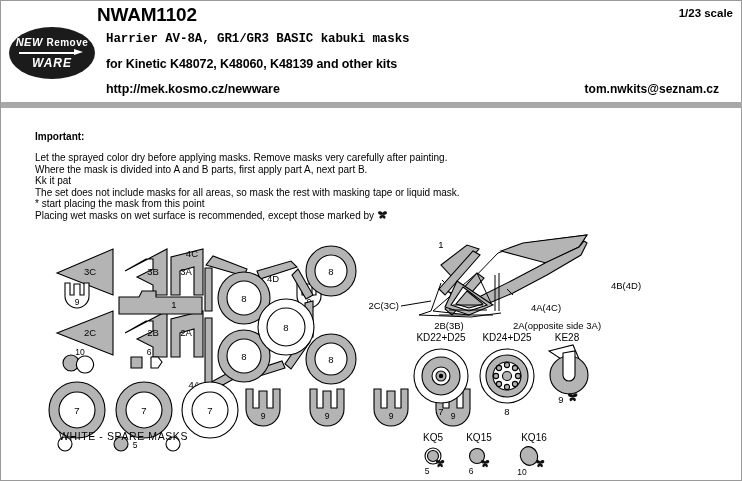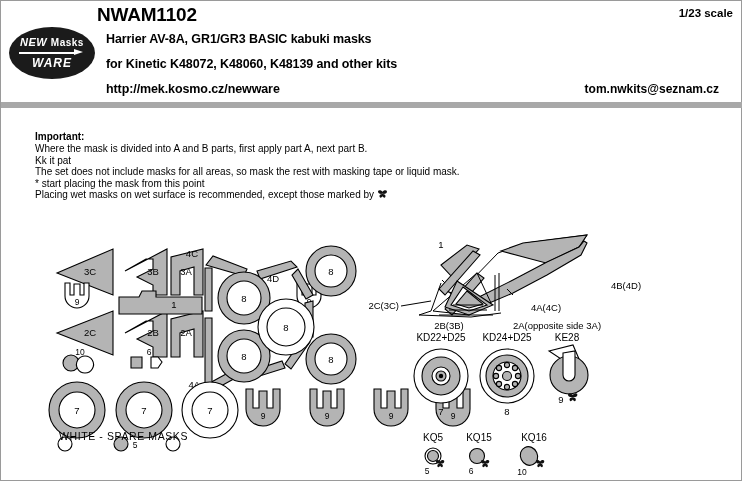--- a/index.html
+++ b/index.html
@@ -30,29 +30,29 @@
   .logo .l1 .sm{font-weight:bold;font-style:normal;font-size:10px;}
   .logo .arrow{position:relative;width:66px;height:7px;margin:1px 0;}
   .logo .arrow .bar{position:absolute;left:0;top:3px;width:58px;height:1.5px;background:#fff;}
   .logo .arrow .tip{position:absolute;left:55px;top:0px;width:0;height:0;
     border-top:3.5px solid transparent;border-bottom:3.5px solid transparent;border-left:9px solid #fff;}
   .logo .l2{color:#fff;font-size:12px;font-weight:bold;font-style:italic;letter-spacing:1px;line-height:12px;}
 
   .code{position:absolute;left:96px;top:3px;font-size:19px;font-weight:bold;letter-spacing:-.2px;}
   .scale{position:absolute;right:10px;top:6px;font-size:11.5px;font-weight:bold;}
   .titleline{position:absolute;left:105px;font-size:12.5px;font-weight:bold;letter-spacing:-.1px;white-space:nowrap;}
-  .t1{top:31px;}
+  .t1{top:31px;font-family:Liberation Mono, monospace;}
   .t2{top:56px;}
   .t3{top:81px;}
   .email{position:absolute;right:24px;top:81px;font-size:12px;font-weight:bold;}
   .rule{position:absolute;left:0;top:101px;width:742px;height:6px;background:#a8a8a8;}
 
   
   .imp{position:absolute;left:34px;top:130px;}
-  .imp .h{font-size:10px;font-weight:bold;margin-bottom:1px;}
+  .imp .h{font-size:10px;font-weight:bold;margin-bottom:10px;}
   .imp .r{font-size:10px;line-height:11.6px;white-space:nowrap;}
   .bfly{display:inline-block;width:11px;height:10px;vertical-align:-1px;}
 
   
   .diag{position:absolute;left:0;top:222px;width:742px;height:259px;}
   svg{display:block;}
   .gy{fill:#b4b4b4;stroke:#000;stroke-width:1.1;}
   .wh{fill:#ffffff;stroke:#000;stroke-width:1.1;}
   .ln{fill:none;stroke:#000;stroke-width:1;}
   .lbl{font-family:"Liberation Sans",sans-serif;font-size:9.5px;fill:#000;}
@@ -63,40 +63,41 @@
 </head>
 <body>
 
 <div id="sheet">
 
   <div class="hdr">
 
     <div class="logo">
       <div class="l1">
         <span>NEW</span>
-        <span class="sm">Masks</span>
+        <span class="sm">Remove</span>
       </div>
       <div class="arrow">
         <span class="bar"></span>
           <span class="tip"></span>
       </div>
       <div class="l2">WARE</div>
     </div>
 
     <div class="code">NWAM1102</div>
     <div class="scale">1/23 scale</div>
     <div class="titleline t1">Harrier AV-8A, GR1/GR3 BASIC kabuki masks</div>
     <div class="titleline t2">for Kinetic K48072, K48060, K48139 and other kits</div>
     <div class="titleline t3">http://mek.kosmo.cz/newware</div>
     <div class="email">tom.nwkits@seznam.cz</div>
     <div class="rule"></div>
   </div>
 
   <div class="imp">
     <div class="h">Important:</div>
+    <div class="r">Let the sprayed color dry before applying masks. Remove masks very carefully after painting.</div>
     <div class="r">Where the mask is divided into A and B parts, first apply part A, next part B.</div>
     <div class="r">Kk it pat</div>
     <div class="r">The set does not include masks for all areas, so mask the rest with masking tape or liquid mask.</div>
     <div class="r">* start placing the mask from this point</div>
     <div class="r">
       <span>Placing wet masks on wet surface is recommended, except those marked by</span>
       <svg class="bfly" viewBox="0 0 12 11">
         <path d="M6 1 L6 10 M6 3 C3.5 0.2 0.4 1.2 1.2 3.6 C1.8 5.4 4.2 5.6 6 5.2 Z
                  M6 3 C8.5 0.2 11.6 1.2 10.8 3.6 C10.2 5.4 7.8 5.6 6 5.2 Z
                  M6 5.4 C4.4 5.4 2.2 6.3 2.8 8.6 C3.3 10.4 5.2 9.6 6 8 Z

